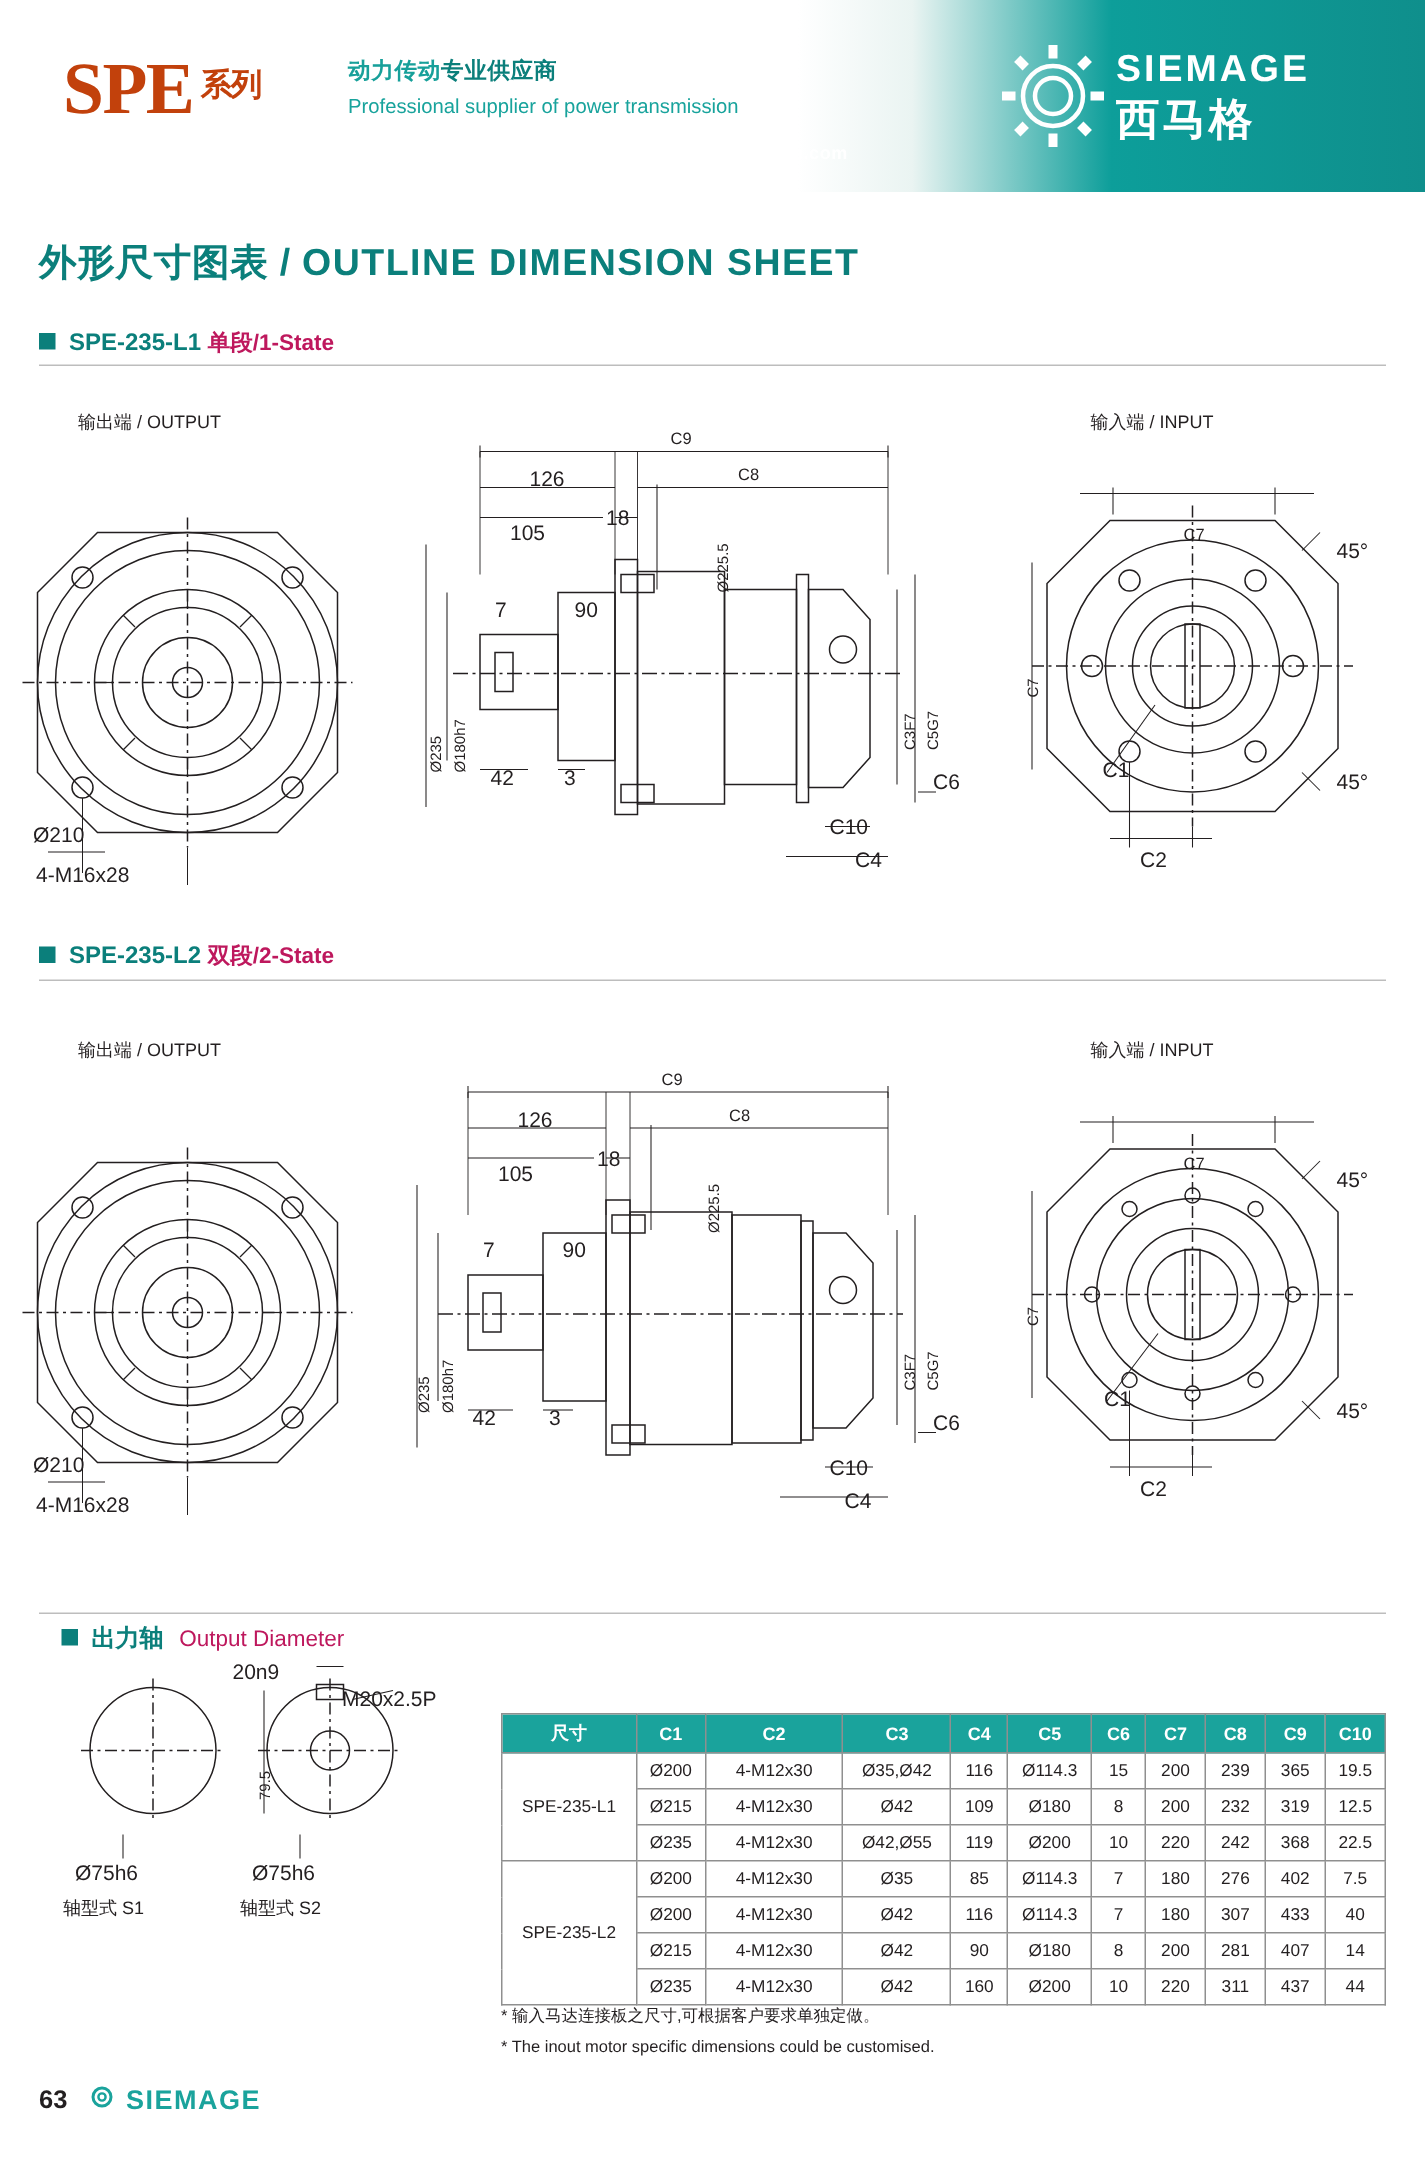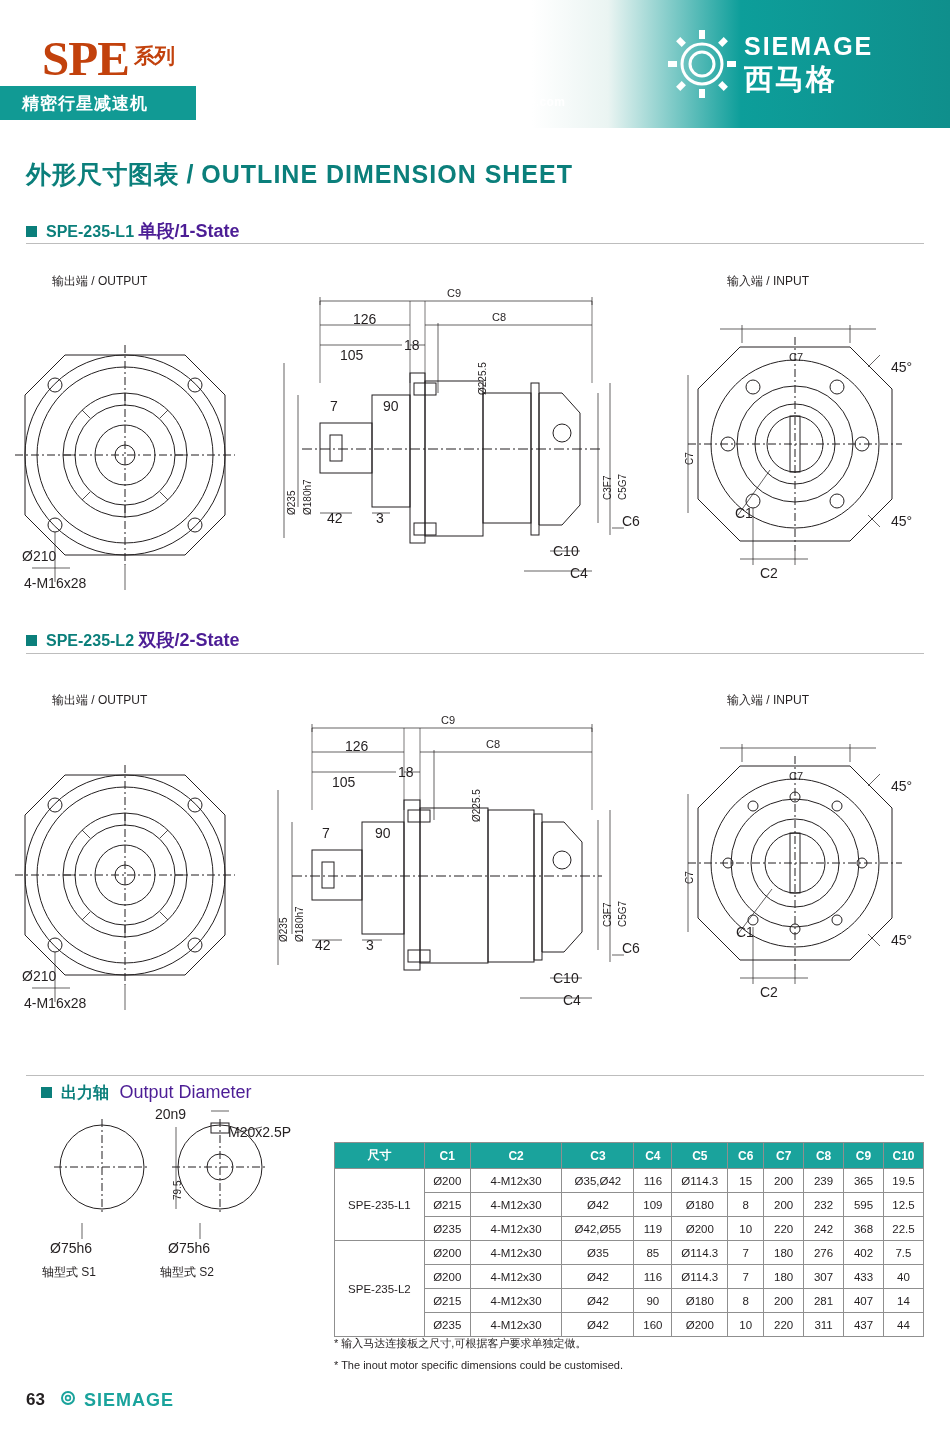--- a/index.html
+++ b/index.html
@@ -56,21 +56,21 @@
   }
 
   
   .page-title {
     position:absolute; left:26px; top:158px;
     font-size:25px; font-weight:bold; color:#0b7f7b; letter-spacing:0.5px;
   }
   .page-title .en { font-family:"Liberation Sans",sans-serif; letter-spacing:1px;}
   .sec-head { position:absolute; left:26px; font-size:16px; font-weight:bold; color:#0b7f7b;}
   .sec-head .sq { display:inline-block; width:11px; height:11px; background:#0b7f7b; margin-right:9px;}
-  .sec-head .sub { color:#4c1d95; font-weight:bold; font-size:18px;}
+  .sec-head .sub { color:#be185d; font-weight:bold; font-size:15px;}
   .sec-rule { position:absolute; left:26px; width:898px; height:1px; background:#bdbdbd;}
 
   
   .lbl { position:absolute; font-size:11px; color:#231f20; white-space:nowrap;}
   .lbl.sm { font-size:14px;}
   .vlbl { position:absolute; font-size:10px; color:#231f20; white-space:nowrap;
           transform-origin:0 0; transform:rotate(-90deg);}
   svg { display:block; }
 
   
@@ -89,22 +89,23 @@
   .footer-gear { position:absolute; left:58px; top:1388px; width:20px; height:20px;}
 </style>
 </head>
 <body>
 
 <div class="header">
   <div class="hdr-band"></div>
   <div class="spe-logo">
     <span>SPE</span><span class="xi">系列</span>
   </div>
-  <div class="hdr-teal-block">
-    <div class="cn">精密行星减速机</div>
+  <div class="hdr-mid">
+    <div class="l1"><span>动力传动</span><b>专业供应商</b></div>
+    <div class="l2">Professional supplier of power transmission</div>
   </div>
   <div class="hdr-sub">
     <span>致力智造塑造传动精品</span>
     <span class="site">www.siemage.com</span>
   </div>
   <div class="hdr-logo">
     <svg class="gear" viewBox="0 0 72 72">
       <g fill="none" stroke="#ffffff" stroke-width="3">
         <circle cx="36" cy="36" r="20"></circle>
         <circle cx="36" cy="36" r="12"></circle>
@@ -486,21 +487,21 @@
     </tr>
     <tr>
       <td>Ø215</td>
       <td>4-M12x30</td>
       <td>Ø42</td>
       <td>109</td>
       <td>Ø180</td>
       <td>8</td>
       <td>200</td>
       <td>232</td>
-      <td>595</td>
+      <td>319</td>
       <td>12.5</td>
     </tr>
     <tr>
       <td>Ø235</td>
       <td>4-M12x30</td>
       <td>Ø42,Ø55</td>
       <td>119</td>
       <td>Ø200</td>
       <td>10</td>
       <td>220</td>

